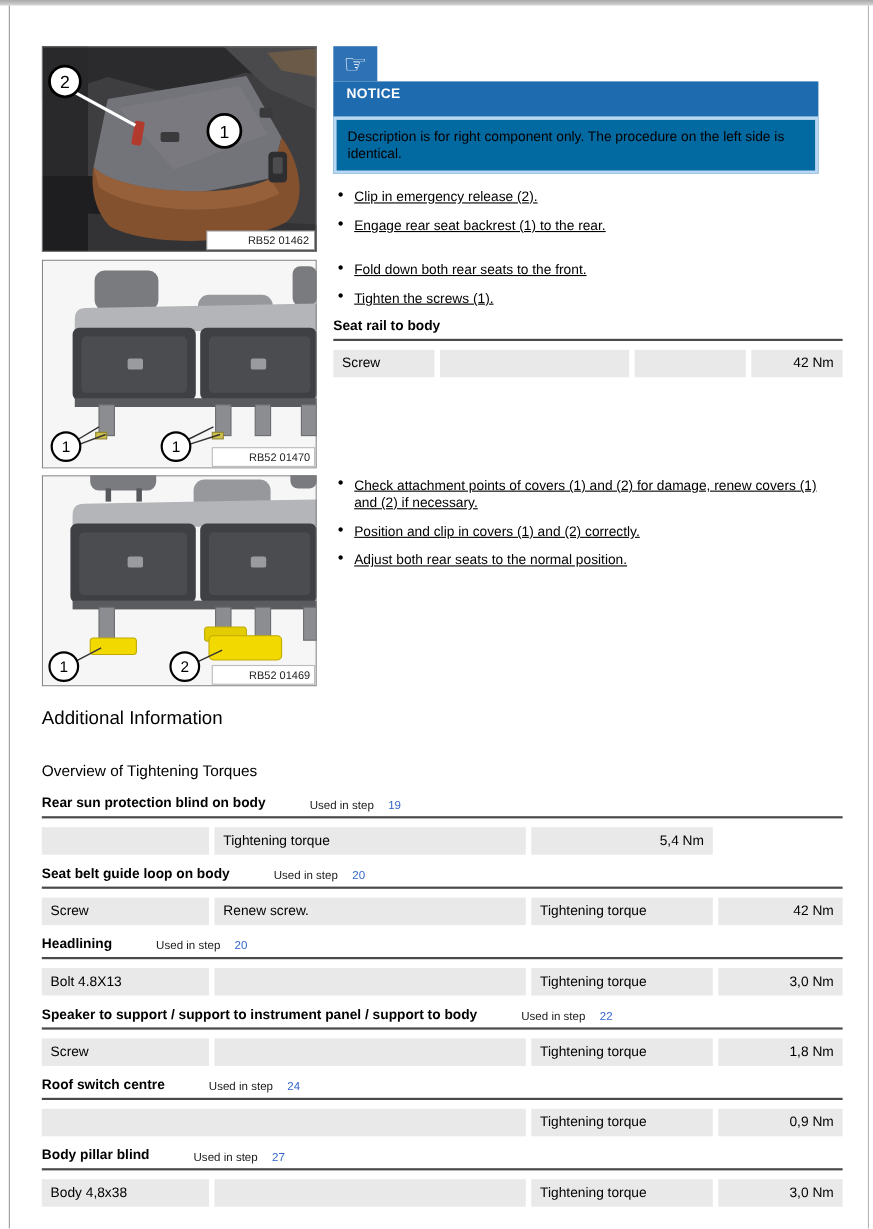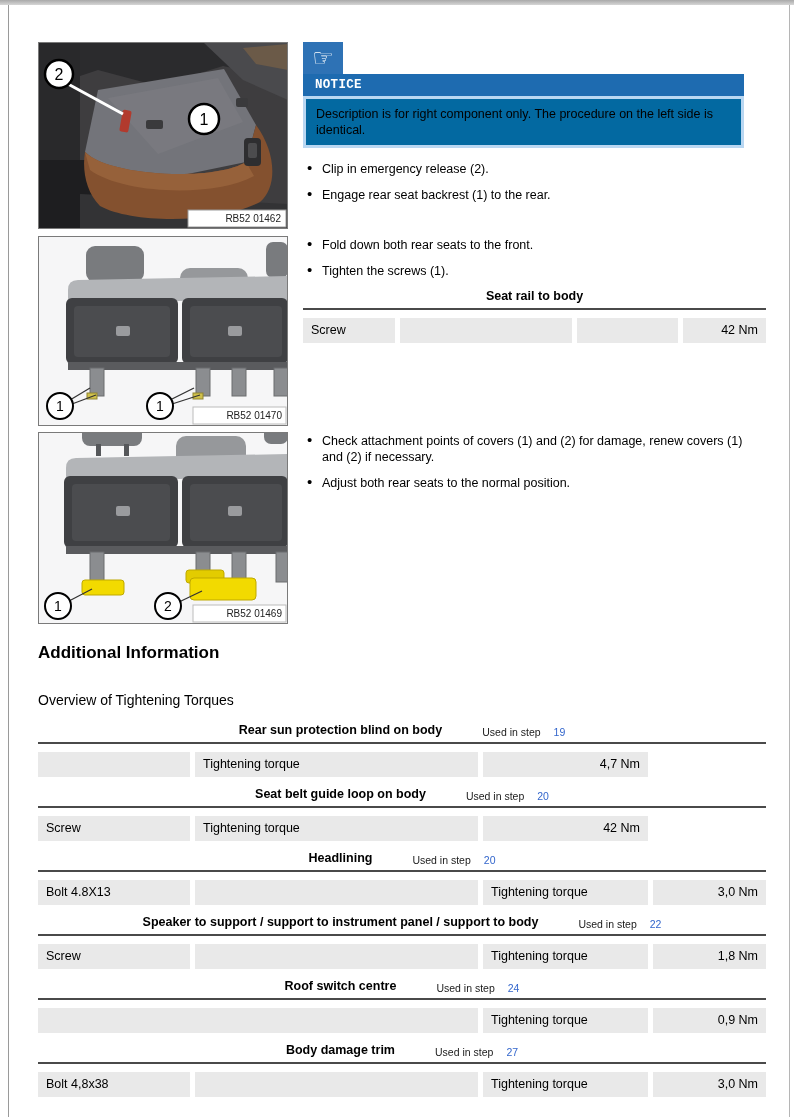--- a/index.html
+++ b/index.html
@@ -22,55 +22,55 @@
   .fig svg { display: block; }
   .rightcol { flex: 1; min-width: 0; }
   svg text { font-family: "Liberation Sans", "DejaVu Sans", sans-serif; }
 
   
   .notice { margin-right: 22px; }
   .notice-icon { width: 40px; height: 32px; background: var(--notice-icon-blue, #2e72b5);
                  display: flex; align-items: center; justify-content: center; }
   .notice-icon span { color: #fff; font-size: 24px; line-height: 24px;
                       font-family: "DejaVu Sans", sans-serif; }
-  .notice-header { height: 22px; background: var(--notice-blue, #1e6bb0); color: #fff;
+  .notice-header { height: 32px; background: var(--notice-blue, #1e6bb0); color: #fff;
                    font-weight: bold; font-size: 12.5px; line-height: 22px; padding-left: 12px;
-                   letter-spacing: 0.3px; font-family: Liberation Mono, monospace; }
+                   letter-spacing: 0.3px; }
   .notice-body { border: 3px solid var(--notice-border, #b9d7f2); background: #0369a1;
                  padding: 7px 10px; font-size: 12.5px; line-height: 16px; }
 
   
-  ul.steps { list-style: none; margin-top: 13px; }
+  ul.steps { list-style: none; margin-top: 13px; text-decoration: underline; }
   ul.steps li { position: relative; padding-left: 19px; font-size: 12.5px; line-height: 16px;
                 margin-bottom: 10px; }
   ul.steps li::before { content: "\2022"; position: absolute; left: 4px; top: -1px;
                         font-size: 15px; }
   ul.steps.tight { margin-top: 1px; }
 
   
-  .tt-head { display: flex; justify-content: center; align-items: flex-end;
+  .tt-head { display: flex; justify-content: flex-start; align-items: flex-end;
              padding-bottom: 4px; border-bottom: 2px solid #4a4a4a; }
   .tt-title { font-size: 12.5px; font-weight: bold; line-height: 15px; }
   .tt-step { font-size: 10.5px; color: #1a1a1a; white-space: nowrap; margin-left: 40px; }
   .tt-step .num { color: var(--step-link-blue, #3366cc); margin-left: 13px; text-decoration: none;
                   cursor: pointer; }
   .tt-row { display: grid; grid-template-columns: 152px 283px 165px 1fr; gap: 5px;
             margin-top: 8px; }
   .tt-row .cell { background: var(--row-gray, #e9e9e9); height: 25px; line-height: 25px;
                   font-size: 12.5px; padding: 0 8px; overflow: hidden; white-space: nowrap; }
   .tt-row .val { text-align: right; }
   .tt-row.merged { grid-template-columns: 440px 165px 1fr; }
   .torque-table { margin-bottom: 10px; }
 
   
   .seatrail { margin-top: 4px; }
   .seatrail .tt-row { grid-template-columns: 92px 172px 101px 1fr; }
 
   
-  .h-additional { font-size: 17px; font-weight: bold; margin-top: 19px; }
+  .h-additional { font-size: 17px; font-weight: normal; margin-top: 19px; }
   .h-torques { font-size: 14px; font-weight: normal; margin-top: 29px; margin-bottom: 15px; }
 </style>
 </head>
 <body>
 
 <div class="page">
   <div class="edge-top"></div>
   <div class="edge-left"></div>
   <div class="edge-right"></div>
 
@@ -247,47 +247,49 @@
           <g>
             <rect x="155" y="173" width="93" height="17" fill="#ffffff" stroke="#bbbbbb"></rect>
             <text x="244" y="185" text-anchor="end" font-size="10" fill="#222222">RB52 01469</text>
           </g>
           <rect x="0.5" y="0.5" width="249" height="191" fill="none" stroke="#7a7a7a"></rect>
         </svg>
       </div>
       <div class="rightcol">
         <ul class="steps tight">
           <li>Check attachment points of covers (1) and (2) for damage, renew covers (1) and (2) if necessary.</li>
+          <li>Position and clip in covers (1) and (2) correctly.</li>
           <li>Adjust both rear seats to the normal position.</li>
         </ul>
       </div>
     </div>
 
     <h1 class="h-additional">Additional Information</h1>
     <h2 class="h-torques">Overview of Tightening Torques</h2>
 
     <div class="torque-table">
       <div class="tt-head">
         <span class="tt-title">Rear sun protection blind on body</span>
         <span class="tt-step"><span>Used in step</span><a class="num">19</a></span>
       </div>
       <div class="tt-row">
         <div class="cell"></div>
         <div class="cell">Tightening torque</div>
-        <div class="cell val">4,7 Nm</div>
+        <div class="cell val">5,4 Nm</div>
       </div>
     </div>
 
     <div class="torque-table">
       <div class="tt-head">
         <span class="tt-title">Seat belt guide loop on body</span>
         <span class="tt-step"><span>Used in step</span><a class="num">20</a></span>
       </div>
       <div class="tt-row">
         <div class="cell">Screw</div>
+        <div class="cell">Renew screw.</div>
         <div class="cell">Tightening torque</div>
         <div class="cell val">42 Nm</div>
       </div>
     </div>
 
     <div class="torque-table">
       <div class="tt-head">
         <span class="tt-title">Headlining</span>
         <span class="tt-step"><span>Used in step</span><a class="num">20</a></span>
       </div>
@@ -319,25 +321,25 @@
       </div>
       <div class="tt-row merged">
         <div class="cell"></div>
         <div class="cell">Tightening torque</div>
         <div class="cell val">0,9 Nm</div>
       </div>
     </div>
 
     <div class="torque-table">
       <div class="tt-head">
-        <span class="tt-title">Body damage trim</span>
+        <span class="tt-title">Body pillar blind</span>
         <span class="tt-step"><span>Used in step</span><a class="num">27</a></span>
       </div>
       <div class="tt-row">
-        <div class="cell">Bolt 4,8x38</div>
+        <div class="cell">Body 4,8x38</div>
         <div class="cell"></div>
         <div class="cell">Tightening torque</div>
         <div class="cell val">3,0 Nm</div>
       </div>
     </div>
 
   </div>
 </div>
 
 </body></html>

